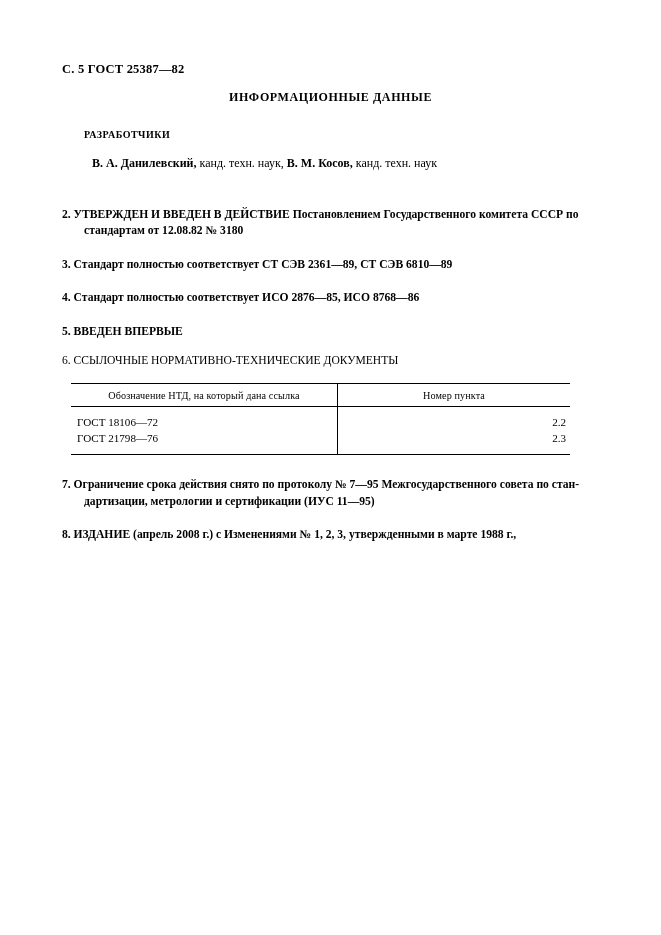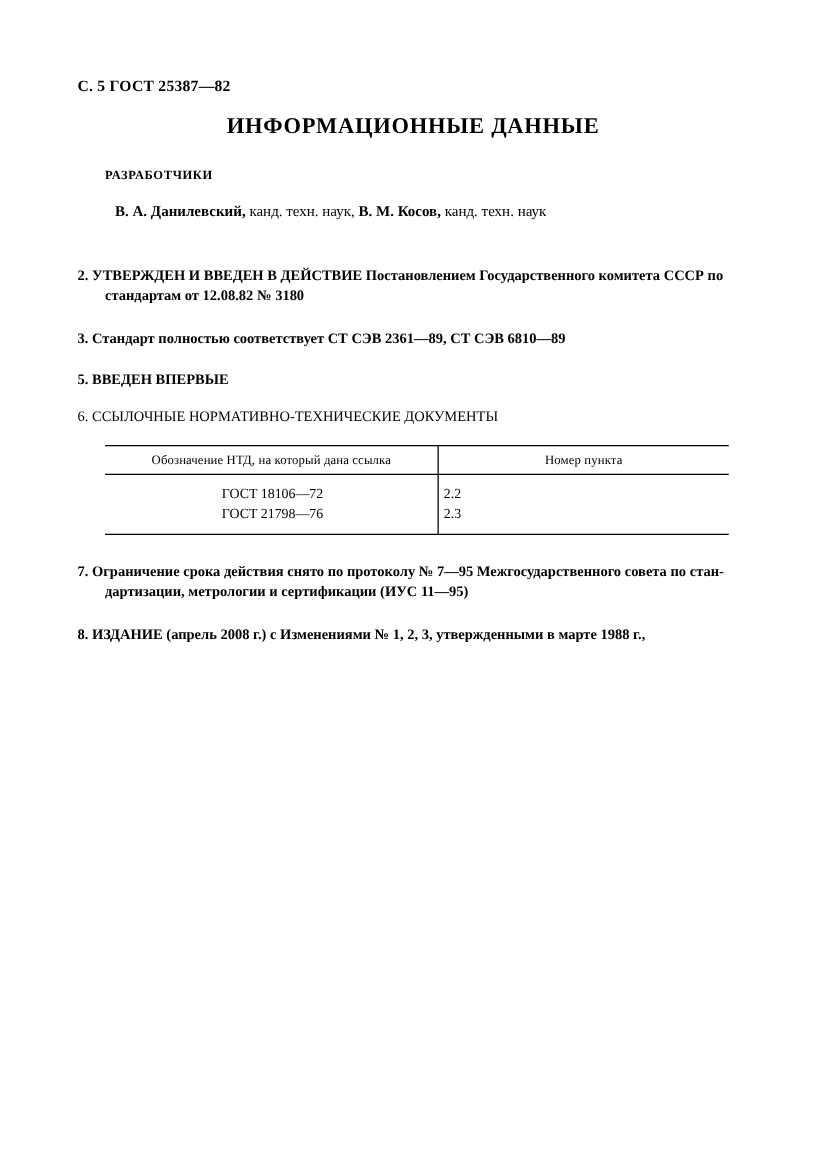--- a/index.html
+++ b/index.html
@@ -31,21 +31,21 @@
     white-space: nowrap;
   }
   .doc-body {
     position: absolute;
     top: 90px;
     left: 62px;
     width: 537px;
   }
   .doc-title {
     text-align: center;
-    font-size: 18px;
+    font-size: 12px;
     font-weight: bold;
     letter-spacing: 0.6px;
     margin: 0 0 24px 0;
   }
   .item {
     font-size: 11.6px;
     line-height: 1.42;
     margin-bottom: 17px;
     text-align: justify;
   }
@@ -78,49 +78,48 @@
     font-weight: normal;
   }
   .section6 {
     font-size: 11.6px;
     font-weight: normal;
     margin-bottom: 16px;
   }
   table.ntd {
     border-collapse: collapse;
     width: 499px;
-    margin-left: 22px;
+    margin-left: 9px;
     margin-bottom: 22px;
     font-size: 10.2px;
   }
   table.ntd th {
     font-weight: normal;
     border-top: 1.1px solid #000;
     border-bottom: 1.1px solid #000;
     padding: 6px 4px 5px 4px;
     text-align: center;
     letter-spacing: 0.1px;
   }
   table.ntd th.c1 {
     border-right: 1.1px solid #000;
     width: 258px;
   }
   table.ntd td {
     padding: 0;
     vertical-align: top;
     font-size: 11.1px;
-    text-align: center;
   }
   table.ntd td.c1 {
     border-right: 1.1px solid #000;
     padding: 7px 4px 8px 6px;
     line-height: 1.45;
   }
   table.ntd td.c2 {
-    text-align: left;
+    text-align: right;
     padding: 7px 4px 8px 4px;
     line-height: 1.45;
   }
   table.ntd tr.last td {
     border-bottom: 1.1px solid #000;
   }
   .num-col div, .nd-col div {
     white-space: nowrap;
   }
 </style>
@@ -147,20 +146,23 @@
 
     <div class="item">
       <b>2. УТВЕРЖДЕН И ВВЕДЕН В ДЕЙСТВИЕ  Постановлением Государственного комитета СССР по</b>
       <span class="indent"><b>стандартам от 12.08.82 № 3180</b></span>
     </div>
 
     <div class="item">
       <b>3. Стандарт полностью соответствует СТ СЭВ 2361—89, СТ СЭВ 6810—89</b>
     </div>
 
+    <div class="item">
+      <b>4. Стандарт полностью соответствует ИСО 2876—85, ИСО 8768—86</b>
+    </div>
 
     <div class="item tight">
       <b>5. ВВЕДЕН ВПЕРВЫЕ</b>
     </div>
 
     <div class="section6">6. ССЫЛОЧНЫЕ НОРМАТИВНО-ТЕХНИЧЕСКИЕ ДОКУМЕНТЫ</div>
 
     <table class="ntd">
       <thead>
         <tr>

